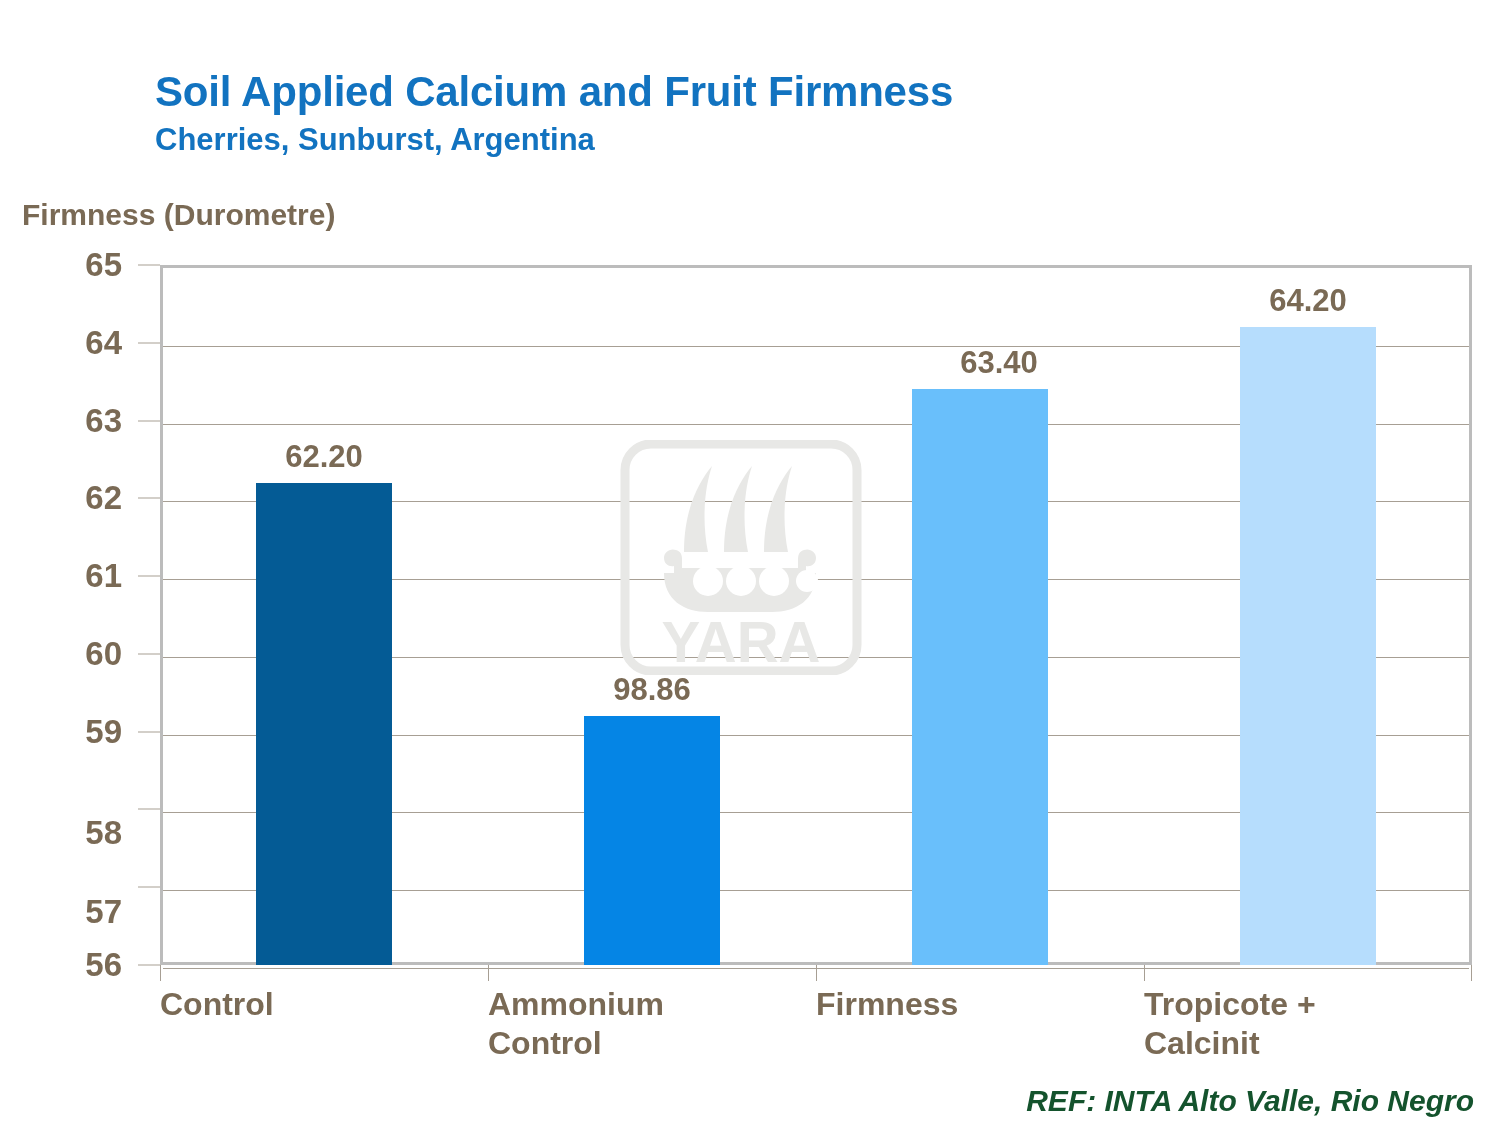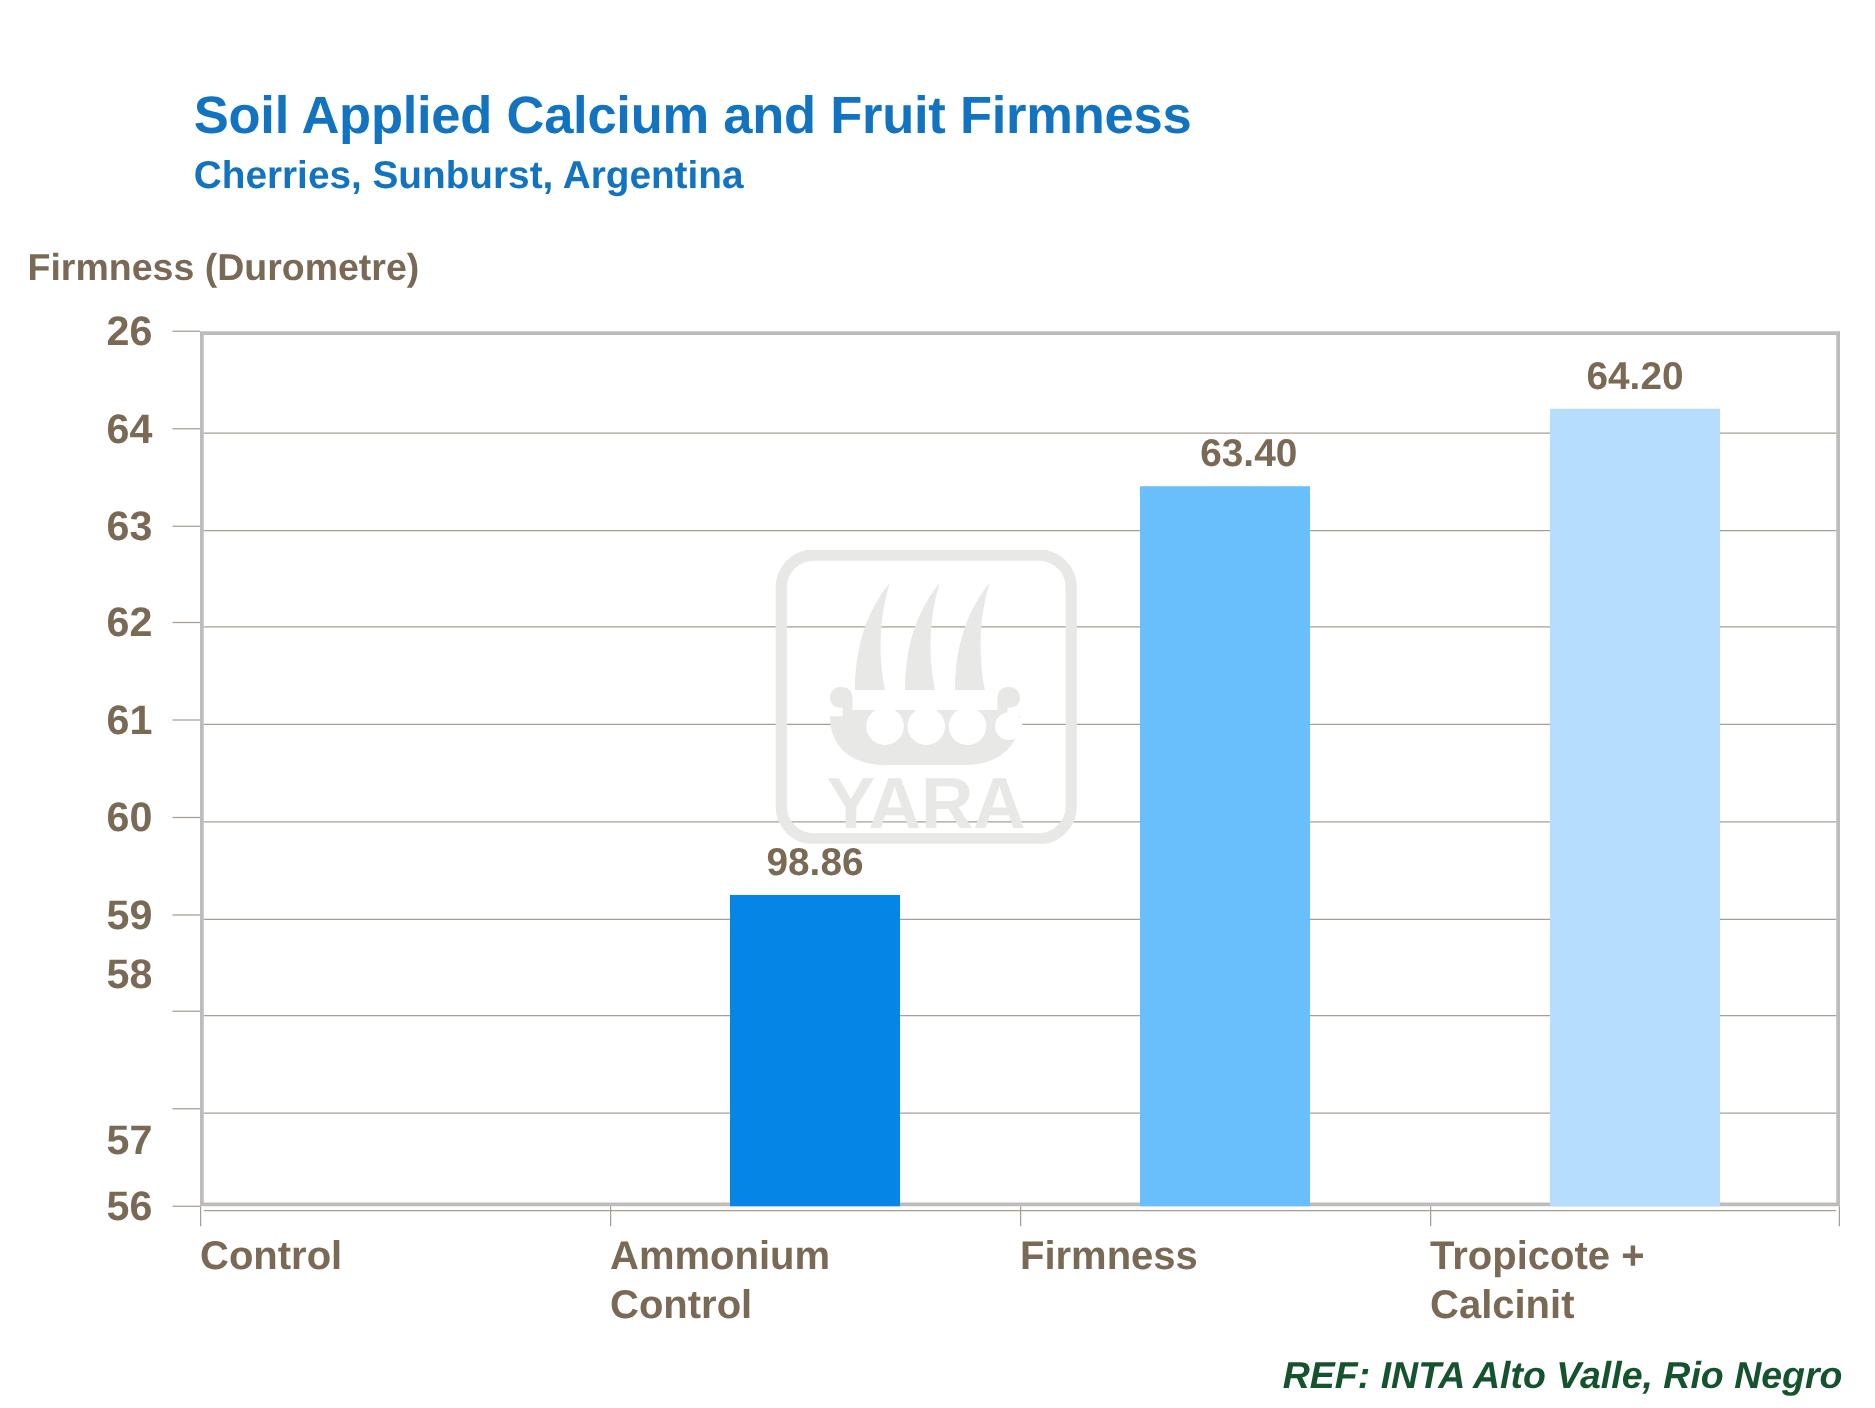--- a/index.html
+++ b/index.html
@@ -189,35 +189,35 @@
 <body>
 
 <div id="title-block">
   <div id="chart-title">Soil Applied Calcium and Fruit Firmness</div>
   <div id="chart-subtitle">Cherries, Sunburst, Argentina</div>
 </div>
 
 <div id="y-axis-title">Firmness (Durometre)</div>
 
 <div id="y-ticks">
-    <div class="y-tick-label" style="top: 0px;">26</div>
+    <div class="y-tick-label" style="top: 0px;">65</div>
     <div class="y-tick-mark" style="top: 0px;"></div>
     <div class="y-tick-label" style="top: 77.7778px;">64</div>
     <div class="y-tick-mark" style="top: 77.7778px;"></div>
     <div class="y-tick-label" style="top: 155.556px;">63</div>
     <div class="y-tick-mark" style="top: 155.556px;"></div>
     <div class="y-tick-label" style="top: 233.333px;">62</div>
     <div class="y-tick-mark" style="top: 233.333px;"></div>
     <div class="y-tick-label" style="top: 311.111px;">61</div>
     <div class="y-tick-mark" style="top: 311.111px;"></div>
     <div class="y-tick-label" style="top: 388.889px;">60</div>
     <div class="y-tick-mark" style="top: 388.889px;"></div>
     <div class="y-tick-label" style="top: 466.667px;">59</div>
     <div class="y-tick-mark" style="top: 466.667px;"></div>
-    <div class="y-tick-label" style="top: 514px; margin-left: 20px;">58</div>
+    <div class="y-tick-label" style="top: 568px; margin-left: 20px;">58</div>
     <div class="y-tick-mark" style="top: 544.444px;"></div>
     <div class="y-tick-label" style="top: 647px;">57</div>
     <div class="y-tick-mark" style="top: 622.222px;"></div>
     <div class="y-tick-label" style="top: 700px;">56</div>
     <div class="y-tick-mark" style="top: 700px;"></div>
   </div>
 
 <div id="plot-frame">
   <div id="gridlines">
       <div class="gridline" style="top: 700px;"></div>
@@ -245,20 +245,24 @@
              C49 127 44 124 44 118 Z"></path>
     <circle cx="88" cy="141" r="15" fill="#ffffff"></circle>
     <circle cx="121" cy="141" r="15" fill="#ffffff"></circle>
     <circle cx="154" cy="141" r="15" fill="#ffffff"></circle>
     <circle cx="187" cy="141" r="11" fill="#ffffff"></circle>
   </g>
   <text x="121" y="222" text-anchor="middle" font-family="Liberation Sans, sans-serif" font-size="58" font-weight="bold" fill="#e8e8e6">YARA</text>
 </svg>
 
 <div id="bars-layer">
+    <div class="bar-slot" style="left: 0px;">
+      <div class="bar" style="height: 482.222px; background: rgb(4, 91, 149);"></div>
+      <div class="bar-value" style="bottom: 490.222px;">62.20</div>
+    </div>
     <div class="bar-slot" style="left: 328px;">
       <div class="bar" style="height: 248.889px; background: rgb(5, 133, 229);"></div>
       <div class="bar-value" style="bottom: 256.889px;">98.86</div>
     </div>
     <div class="bar-slot" style="left: 656px;">
       <div class="bar" style="height: 575.556px; background: rgb(105, 191, 251);"></div>
       <div class="bar-value" style="bottom: 583.556px; margin-left: 19px;">63.40</div>
     </div>
     <div class="bar-slot" style="left: 984px;">
       <div class="bar" style="height: 637.778px; background: rgb(182, 221, 253);"></div>

